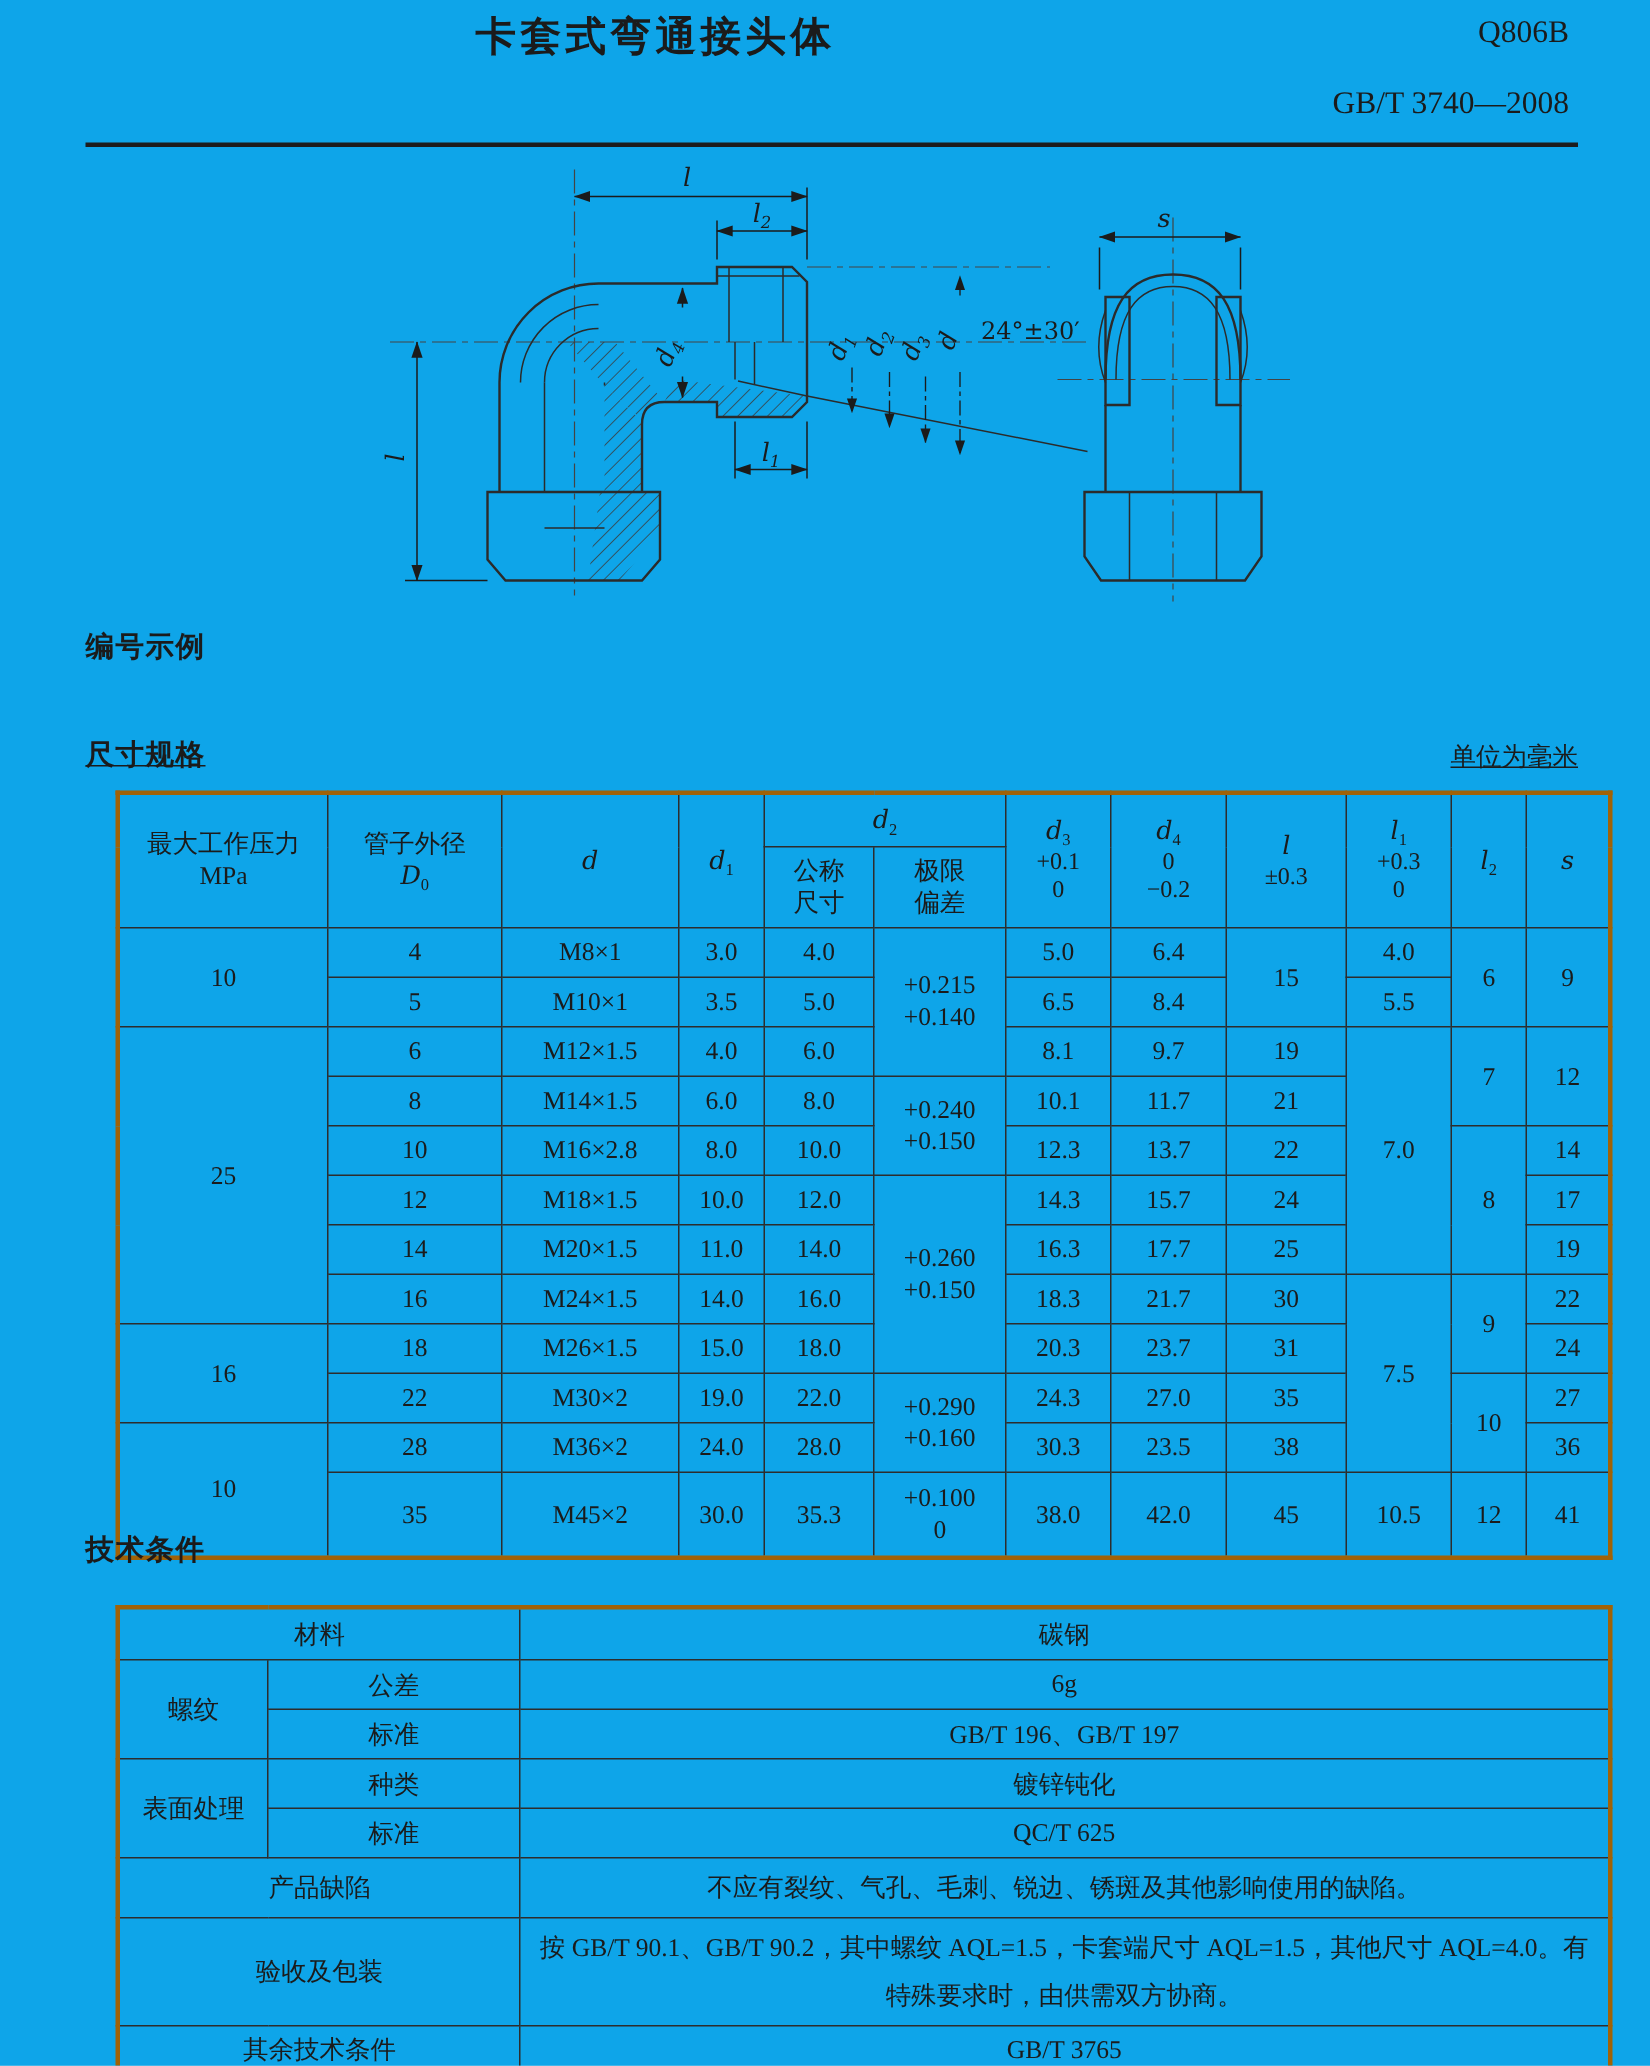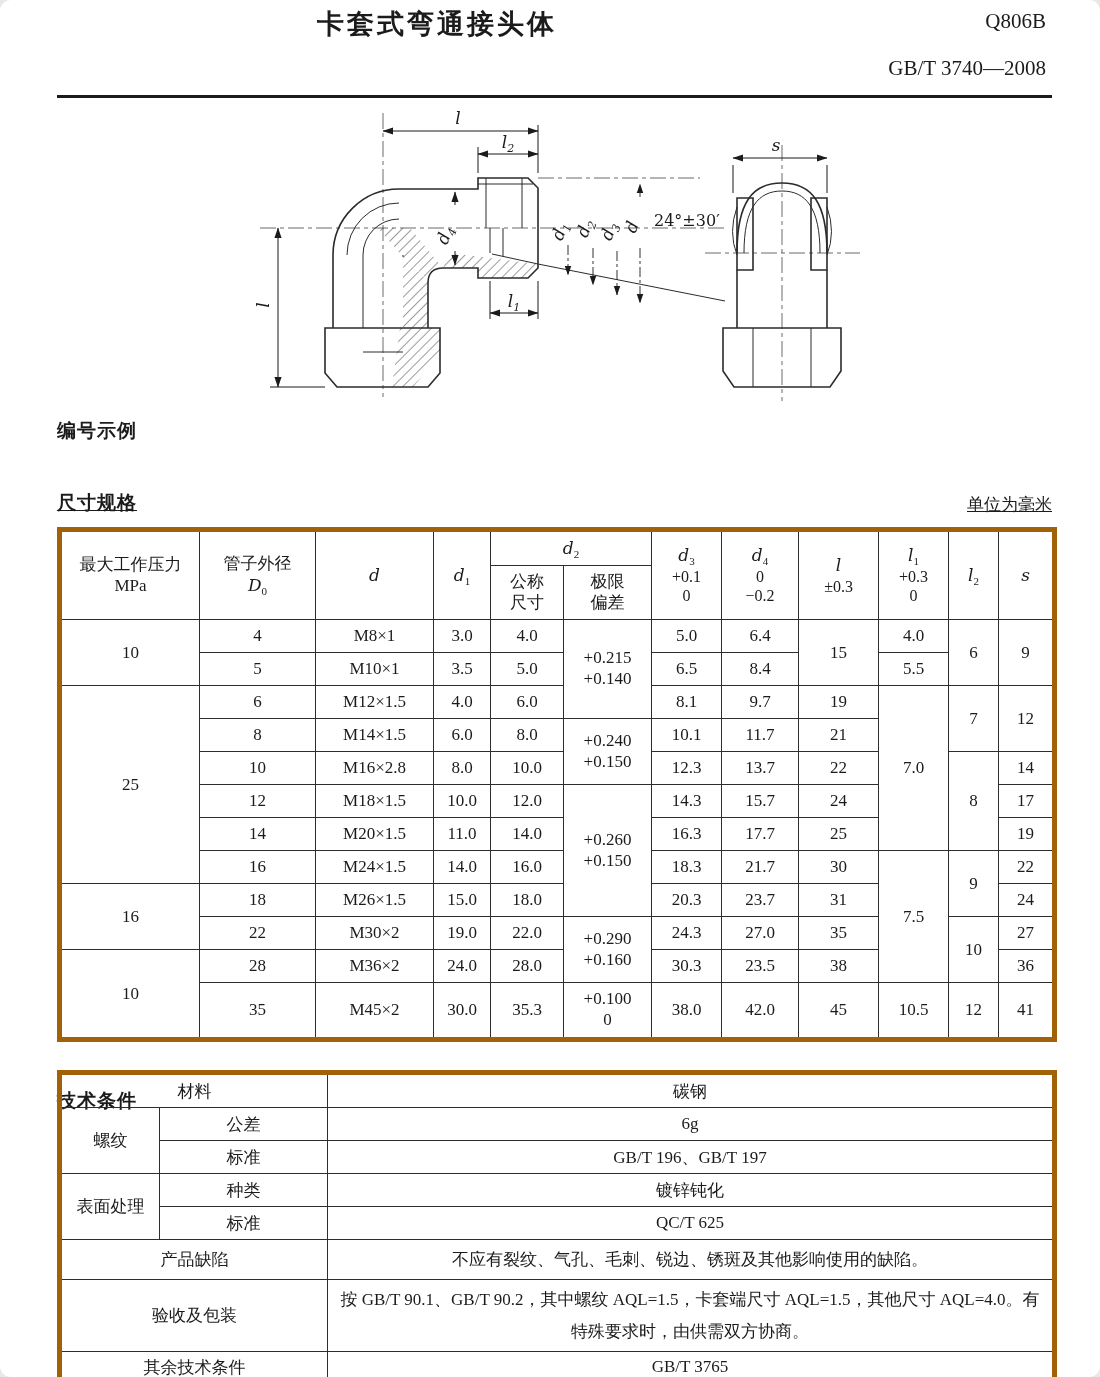--- a/index.html
+++ b/index.html
@@ -1,21 +1,20 @@
 <!DOCTYPE html>
 <html><head>
 <meta charset="utf-8">
 <style>
   html,body{margin:0;padding:0;}
   body{background:#e8e8e6;}
   .sheet{
     position:relative; width:1100px; height:1377px; margin:0 auto;
-    background:#ffffff; color:#1b1b1b; overflow:hidden;
+    background:#0ea5e9; color:#1b1b1b; overflow:hidden;
     font-family:"Liberation Serif","DejaVu Serif",serif;
-    border-radius:11px;
   }
   .title{position:absolute; top:6px; left:57px; width:760px; text-align:center;
     font-size:27px; font-weight:bold; letter-spacing:3px;}
   .code{position:absolute; top:9px; right:54px; font-size:21px;}
   .std{position:absolute; top:56px; right:54px; font-size:21px;}
   .rule{position:absolute; top:95px; left:57px; width:995px; height:3px; background:#1c1c1c;}
 
   .sec-heading{position:absolute; left:57px; font-size:19px; font-weight:bold; letter-spacing:1px;}
   .example{position:absolute; top:452px; left:104px; font-size:18px;}
   .example .pfx{font-weight:bold;}
@@ -25,21 +24,21 @@
   .spec-caption .h{font-size:19px; font-weight:bold; letter-spacing:1px;}
 
   i.v{font-family:"DejaVu Serif",serif; font-style:italic;}
   sub{font-size:11px; line-height:0;}
 
   table{border-collapse:collapse; table-layout:fixed; position:absolute; left:57px; width:995px;}
   #spec-table{top:527px;}
   #tech-table{top:1070px;}
   th,td{border:1.5px solid #2d2d2d; text-align:center; vertical-align:middle;
     font-weight:normal; font-size:17px; padding:0 2px; overflow:hidden;}
-  table{border:5px solid #a16207;}
+  table{border:3px solid #a16207;margin-left:20px;}
   #spec-table thead tr.h1{height:36px;}
   #spec-table thead tr.h2{height:54px;}
   #spec-table tbody tr{height:33px;}
   #spec-table tbody tr.tall{height:57px;}
   .stack div{line-height:1.22;}
   .tol{font-size:16px; line-height:1.2;}
   #tech-table tr{height:33px;}
   #tech-table tr.first{height:35px;}
   #tech-table tr.tall2{height:68px;}
   #tech-table td.txt{text-align:center; padding:4px 12px; line-height:1.85;}
@@ -383,21 +382,21 @@
         <td>38.0</td>
         <td>42.0</td>
         <td>45</td>
         <td>10.5</td>
         <td>12</td>
         <td>41</td>
       </tr>
     </tbody>
   </table>
 
-  <div class="sec-heading" style="top:1088px;">技术条件</div>
+  <div class="sec-heading" style="top:1020px;">技术条件</div>
   <table id="tech-table">
     <colgroup>
         <col style="width:100px">
         <col style="width:168px">
         <col style="width:727px">
       </colgroup>
     <tbody>
       <tr class="first">
         <td colspan="2">材料</td>
         <td>碳钢</td>

